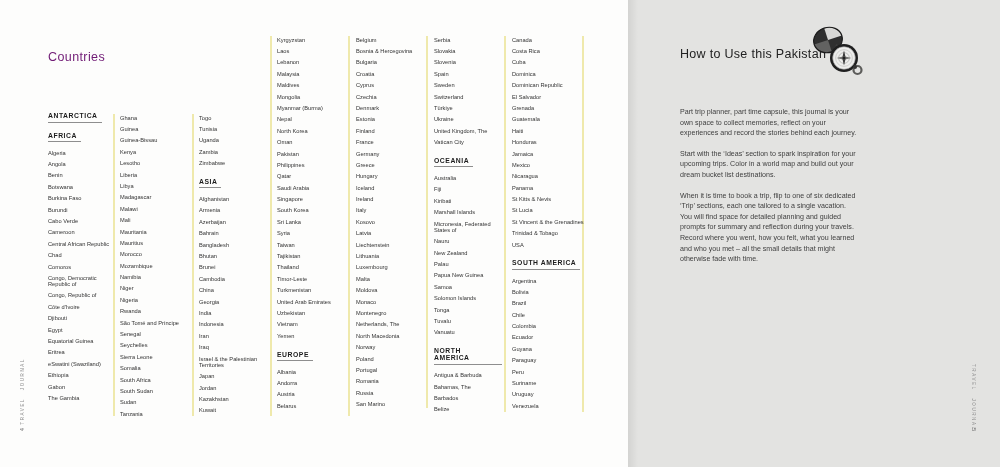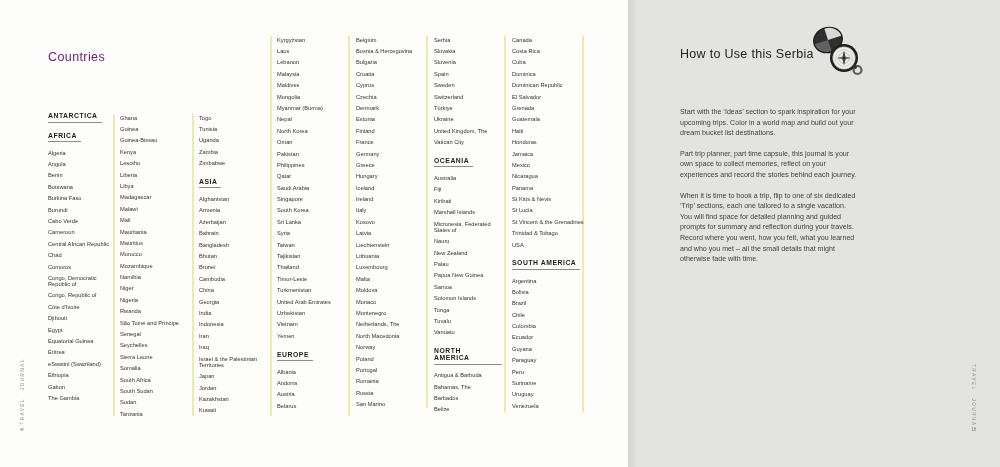--- a/index.html
+++ b/index.html
@@ -284,21 +284,21 @@
         <div class="country">Suriname</div>
         <div class="country">Uruguay</div>
         <div class="country">Venezuela</div>
       </div>
 
     <div class="spine spine-left">TRAVEL JOURNAL</div>
     <div class="pagenum pagenum-left">4</div>
   </section>
 
   <section class="page page-right">
-    <h2 class="howto-title">How to Use this Serbia</h2>
+    <h2 class="howto-title">How to Use this Pakistan</h2>
 
     <div class="compass">
       <svg width="56" height="56" viewBox="0 0 56 56" aria-hidden="true">
         <g transform="rotate(-18 17 16)">
           <ellipse cx="17" cy="16" rx="14.5" ry="12.5" fill="#2f2f2f"></ellipse>
           <path d="M17 16 L31.5 16 A14.5 12.5 0 0 0 17 3.5 Z" fill="#d8d8d6"></path>
           <path d="M17 16 L2.5 16 A14.5 12.5 0 0 0 17 28.5 Z" fill="#8d8d8b" opacity="0.55"></path>
           <ellipse cx="17" cy="16" rx="14.5" ry="12.5" fill="none" stroke="#1b1b1b" stroke-width="1.2"></ellipse>
         </g>
         <rect x="23.5" y="21.5" width="7" height="5" fill="#3c3c3c" transform="rotate(32 27 24)"></rect>
@@ -309,22 +309,22 @@
         <circle cx="33" cy="34" r="5.4" fill="none" stroke="#8f8f8d" stroke-width="0.5"></circle>
         <polygon points="33,26.5 34.8,34 33,41.5 31.2,34" fill="#3a3a3a"></polygon>
         <polygon points="25.5,34 33,32.2 40.5,34 33,35.8" fill="#737371"></polygon>
         <circle cx="33" cy="34" r="1.6" fill="#222"></circle>
         <circle cx="46.5" cy="46" r="4" fill="none" stroke="#5c5c5a" stroke-width="2.2"></circle>
         <circle cx="44" cy="43" r="2" fill="#333"></circle>
       </svg>
     </div>
 
     <div class="paras">
+      <p>Part trip planner, part time capsule, this journal is your own space to collect memories, reflect on your experiences and record the stories behind each journey.</p>
       <p>Start with the ‘Ideas’ section to spark inspiration for your upcoming trips. Color in a world map and build out your dream bucket list destinations.</p>
-      <p>Part trip planner, part time capsule, this journal is your own space to collect memories, reflect on your experiences and record the stories behind each journey.</p>
       <p>When it is time to book a trip, flip to one of six dedicated ‘Trip’ sections, each one tailored to a single vacation. You will find space for detailed planning and guided prompts for summary and reflection during your travels. Record where you went, how you felt, what you learned and who you met – all the small details that might otherwise fade with time.</p>
     </div>
 
     <div class="spine spine-right">TRAVEL JOURNAL</div>
     <div class="pagenum pagenum-right">5</div>
   </section>
 
 </div>
 
 </body></html>

